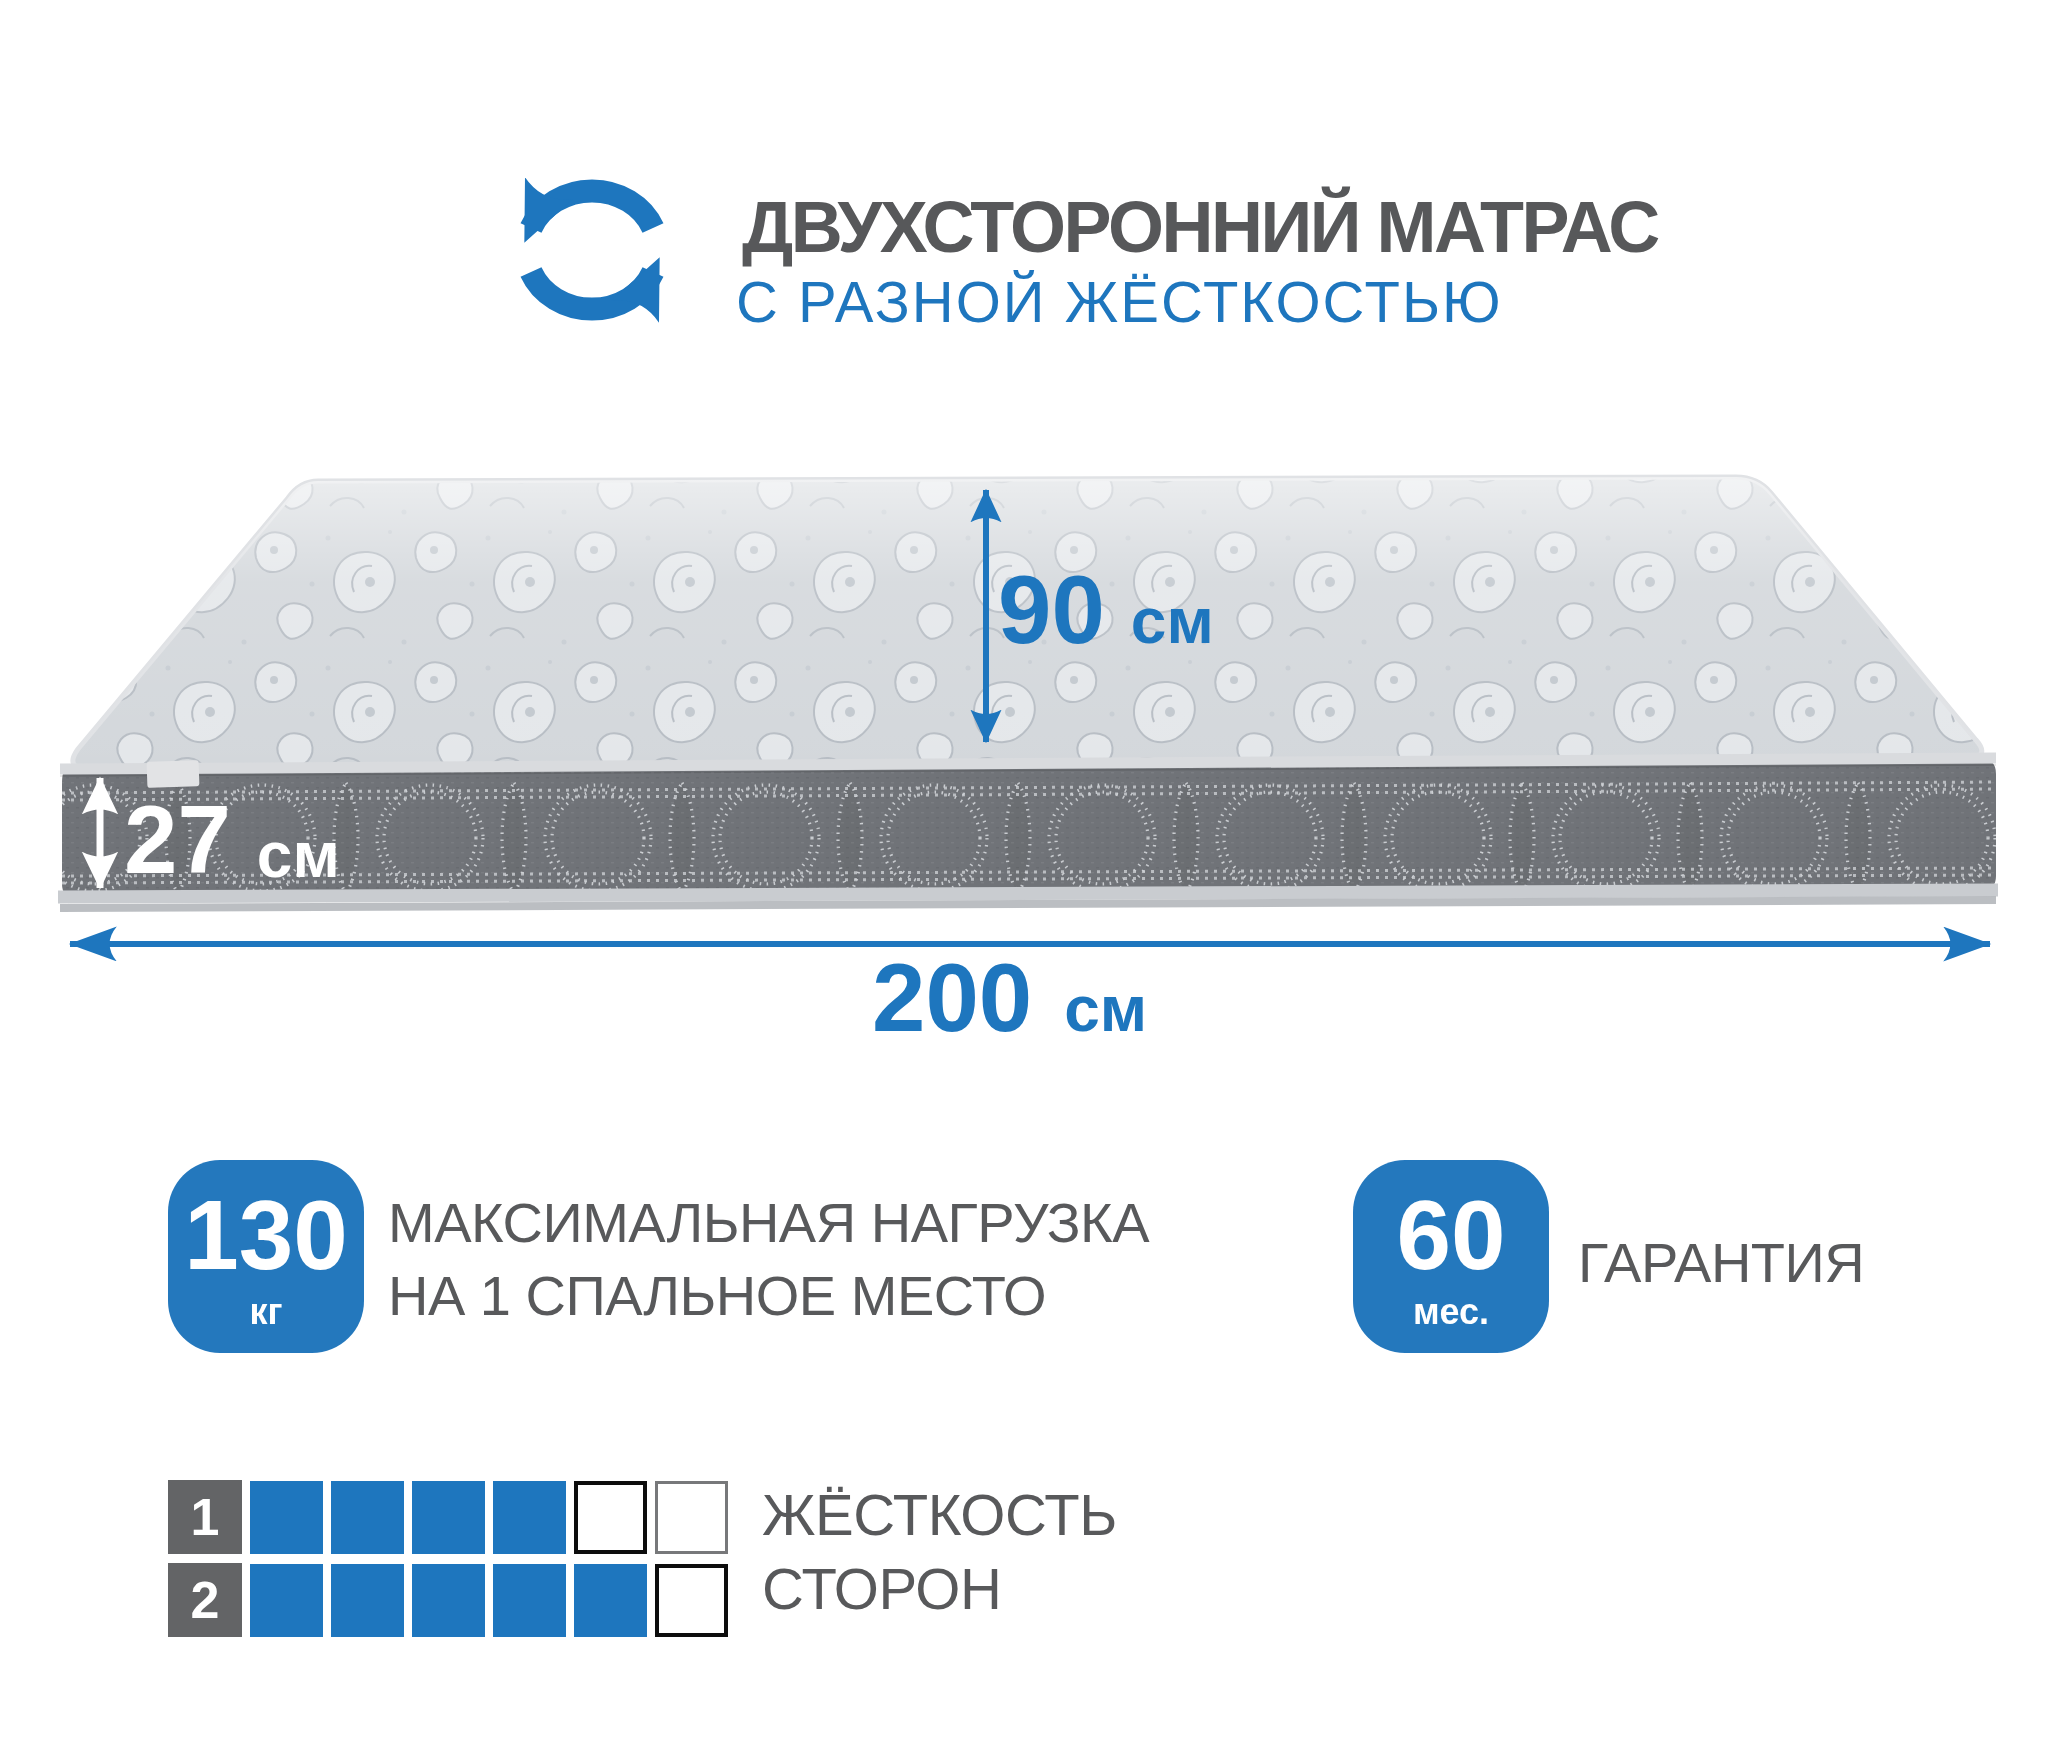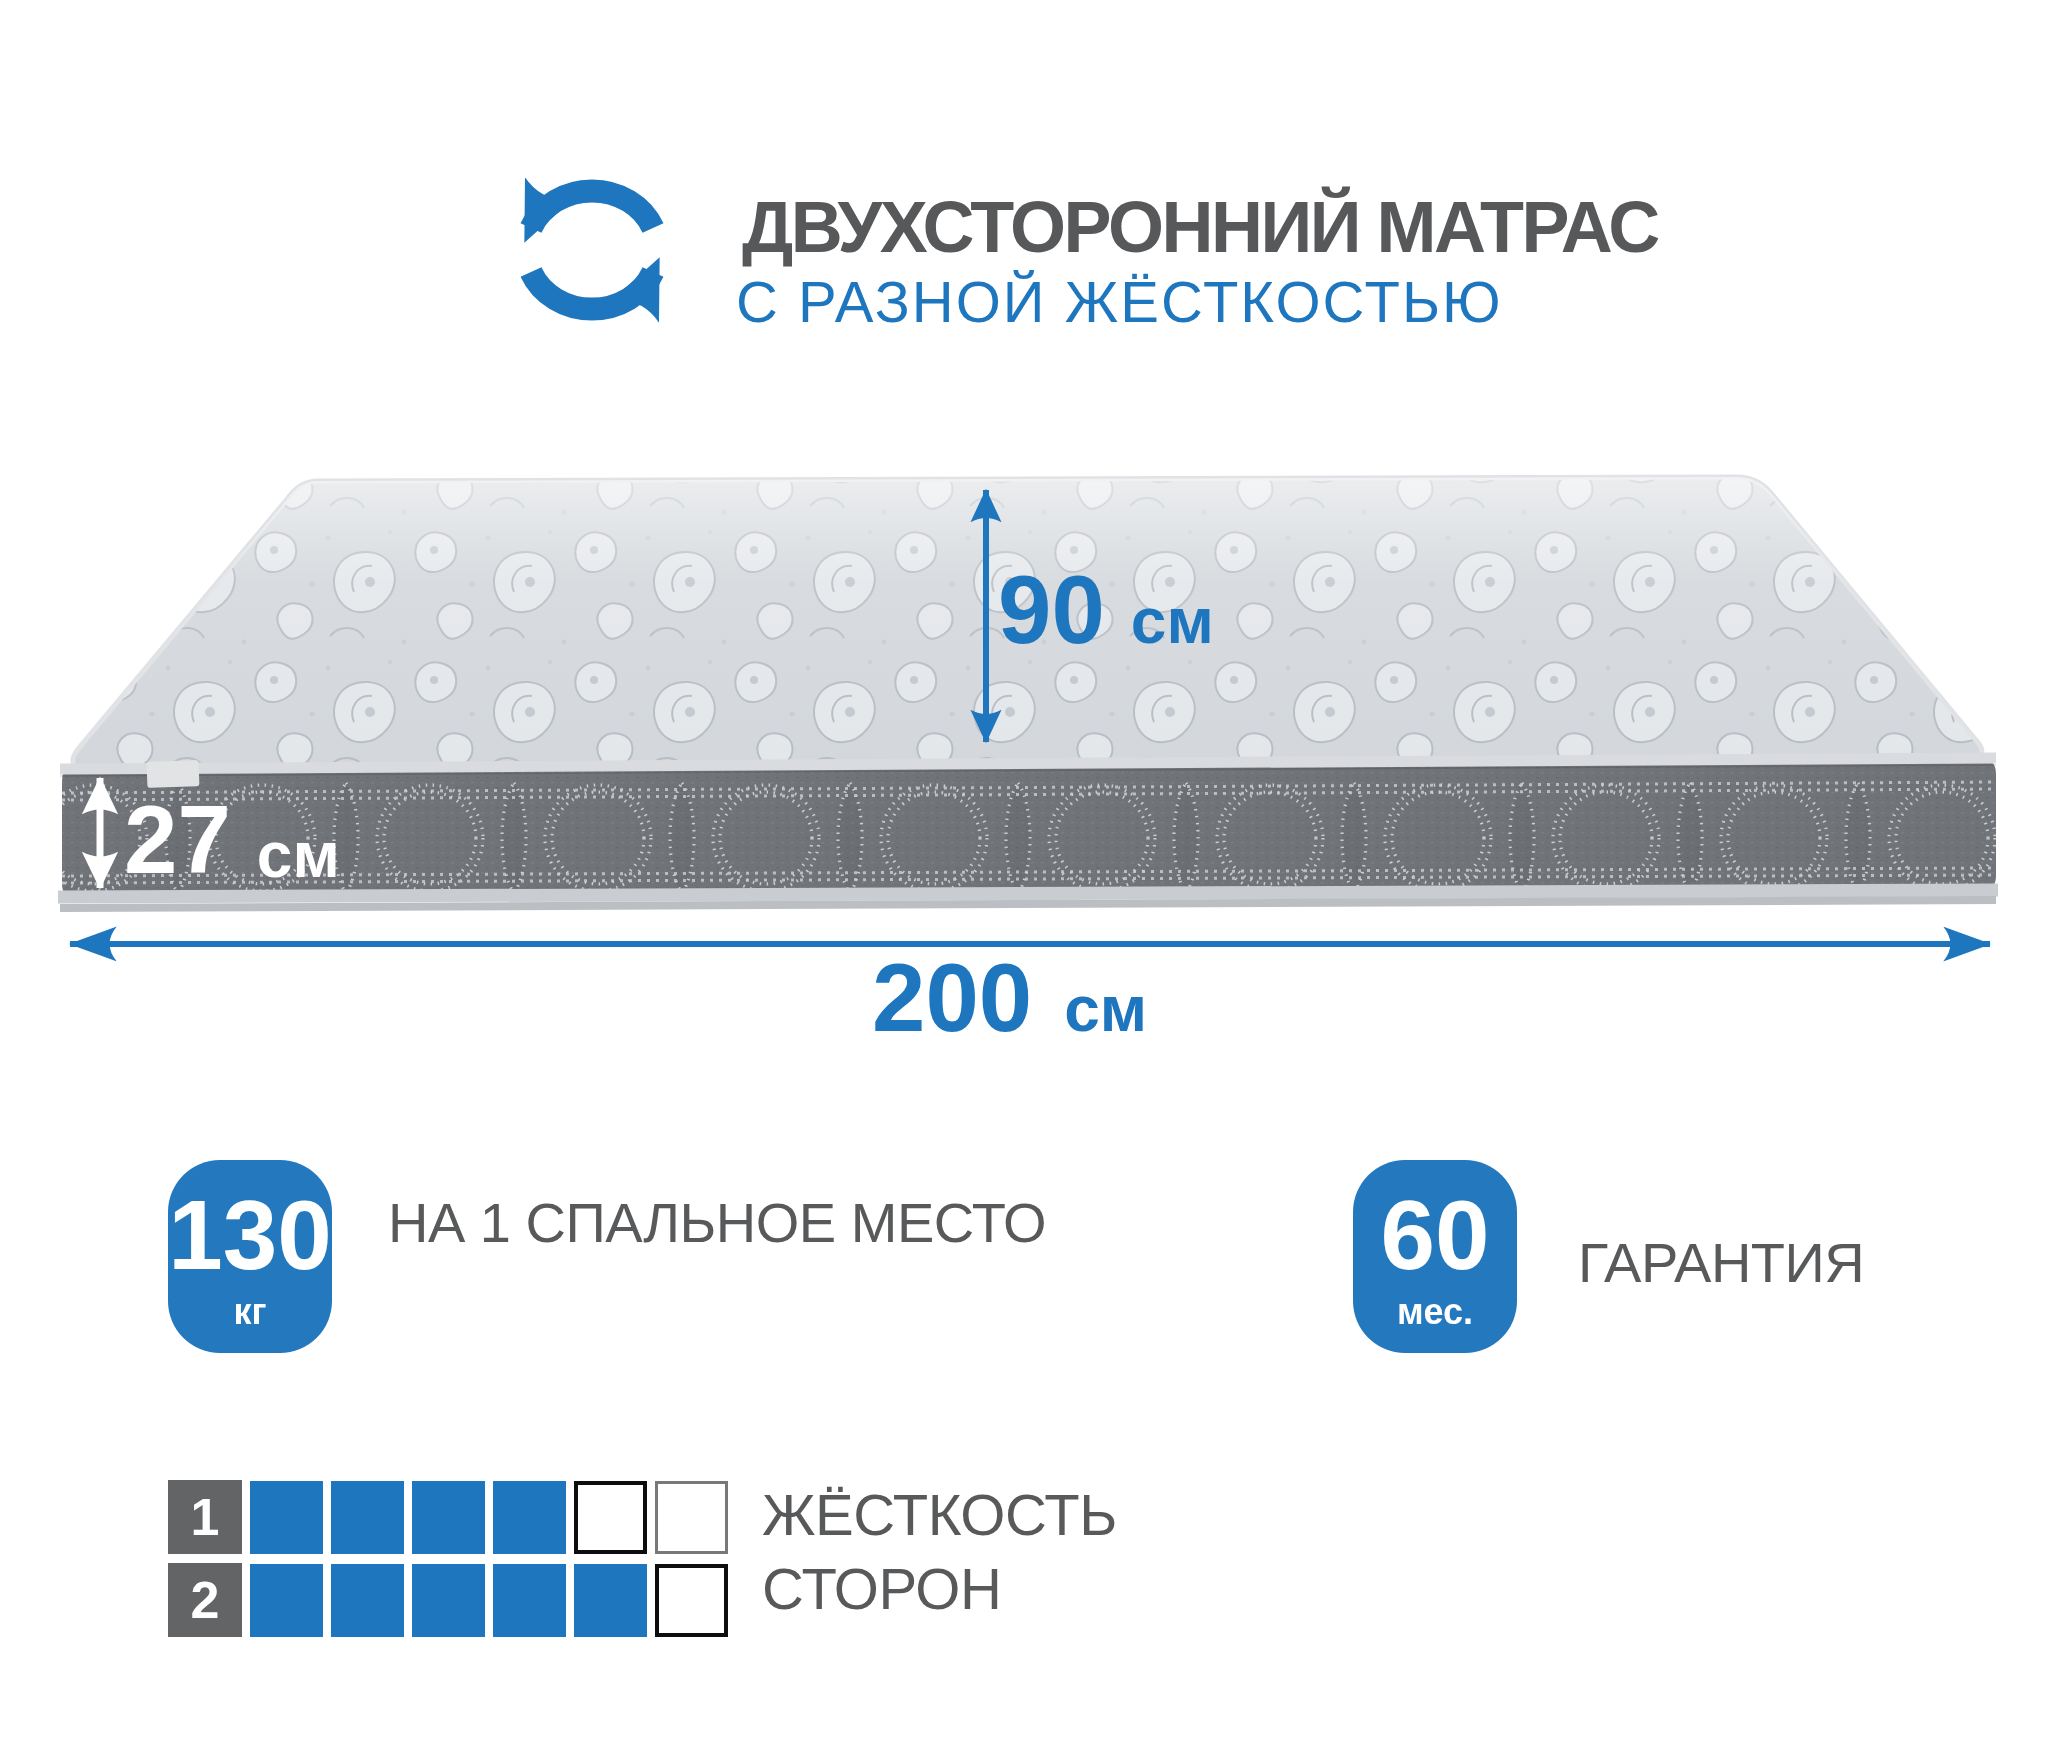--- a/index.html
+++ b/index.html
@@ -19,21 +19,21 @@
 
   
   .dim{display:flex;align-items:baseline;gap:26px;white-space:nowrap;}
   .dim .val{font-size:96px;font-weight:bold;line-height:1;}
   .dim .unit{font-size:64px;font-weight:bold;line-height:1;margin-top:29px;}
   .dim-height{left:998px;top:560px;color:var(--accent);}
   .dim-thickness{left:124px;top:792px;color:#ffffff;align-items:center;}
   .dim-length{left:872px;top:948px;color:var(--accent);gap:32px;}
 
   
-  .badge{width:164px;height:193px;border-radius:52px;background:var(--badge);color:#fff;
+  .badge{width:196px;height:193px;border-radius:52px;background:var(--badge);color:#fff;
          display:flex;flex-direction:column;align-items:center;justify-content:center;
          padding-top:2px;box-sizing:border-box;}
   .badge .bval{font-size:98px;font-weight:bold;line-height:1;}
   .badge .bunit{font-size:36px;font-weight:bold;line-height:1;margin-top:10px;}
   .badge-load{left:168px;top:1160px;}
   .badge-warranty{left:1353px;top:1160px;}
   .badge-text{font-size:56px;color:var(--body_text);line-height:73px;letter-spacing:-0.5px;
               white-space:nowrap;}
   .load-text{left:388px;top:1186px;}
   .warranty-text{left:1578px;top:1226px;}
@@ -164,20 +164,21 @@
   <div class="abs dim dim-length">
     <span class="val">200</span>
     <span class="unit">см</span>
   </div>
 
   <div class="abs badge badge-load">
     <div class="bval">130</div>
     <div class="bunit">кг</div>
   </div>
   <div class="abs badge-text load-text">
+    <div>МАКСИМАЛЬНАЯ НАГРУЗКА</div>
     <div>НА 1 СПАЛЬНОЕ МЕСТО</div>
   </div>
 
   <div class="abs badge badge-warranty">
     <div class="bval">60</div>
     <div class="bunit">мес.</div>
   </div>
   <div class="abs badge-text warranty-text">ГАРАНТИЯ</div>
 
   <div class="abs firmness">

